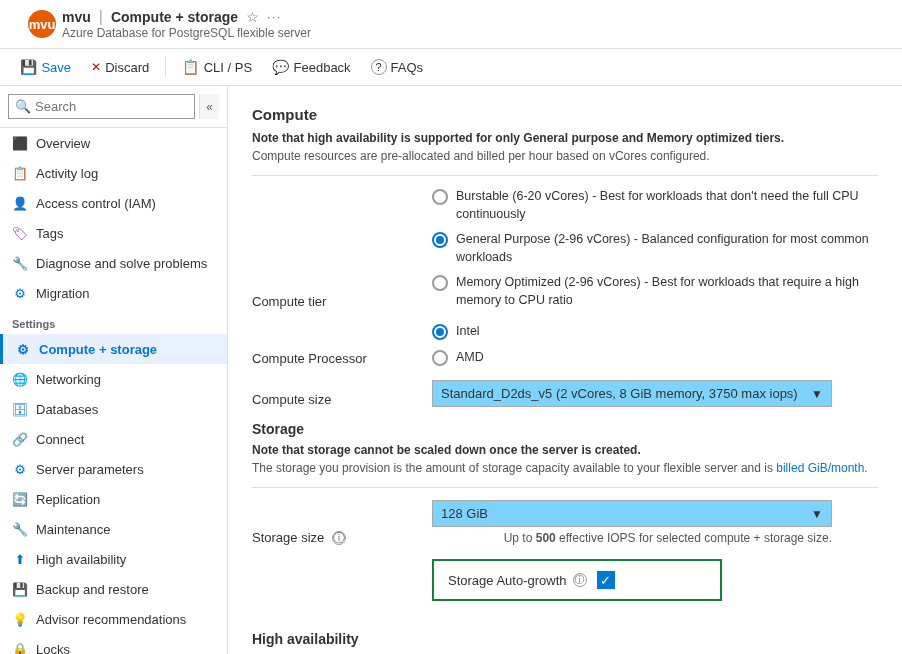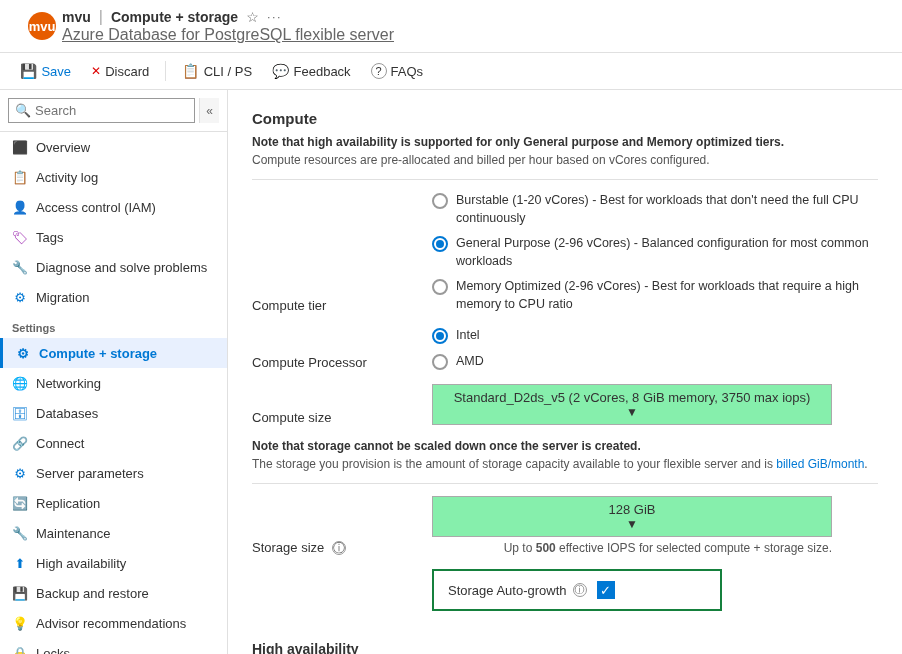--- a/index.html
+++ b/index.html
@@ -44,21 +44,21 @@
     .form-label { width: 160px; min-width: 160px; font-size: 13px; color: #333; padding-top: 4px; }
     .form-control { flex: 1; }
 
     .radio-group { display: flex; flex-direction: column; gap: 8px; }
     .radio-item { display: flex; align-items: flex-start; gap: 8px; cursor: pointer; }
     .radio-circle { width: 16px; height: 16px; border-radius: 50%; border: 2px solid #999; display: flex; align-items: center; justify-content: center; flex-shrink: 0; margin-top: 1px; background: white; }
     .radio-circle.selected { border-color: #0078d4; }
     .radio-circle.selected::after { content: ''; width: 8px; height: 8px; border-radius: 50%; background: #0078d4; display: block; }
     .radio-text { font-size: 12.5px; color: #333; line-height: 1.4; }
 
-    .dropdown-select { width: 100%; padding: 5px 8px; border: 1px solid #aaa; font-size: 13px; font-family: 'Segoe UI', sans-serif; background: #86efac; cursor: pointer; display: flex; align-items: center; justify-content: space-between; max-width: 400px; flex-direction: column; }
+    .dropdown-select { width: 100%; padding: 5px 8px; border: 1px solid #aaa; font-size: 13px; font-family: 'Segoe UI', sans-serif; background: #7dd3fc; cursor: pointer; display: flex; align-items: center; justify-content: space-between; max-width: 400px; }
     .dropdown-select .dd-text { flex: 1; }
     .dropdown-select .dd-arrow { color: #333; font-size: 12px; }
 
     .storage-section-title { font-size: 14px; font-weight: 600; margin-bottom: 6px; color: #333; }
 
     .iops-note { font-size: 12px; color: #555; text-align: right; max-width: 400px; margin-top: 4px; }
     .iops-note strong { font-weight: 600; }
 
     .autogrowth-box { border: 2px solid #15803d; padding: 10px 14px; display: flex; align-items: center; gap: 10px; max-width: 290px; margin-bottom: 16px; background: #fff; }
     .autogrowth-label { font-size: 13px; color: #333; display: flex; align-items: center; gap: 6px; }
@@ -75,21 +75,21 @@
 <div class="top-bar">
   <div class="app-icon">mvu</div>
   <div class="title-area">
     <div class="title-row">
       <span style="font-weight:600; font-size:14px;">mvu</span>
       <span class="title-separator" style="margin:0 8px; color:#aaa; font-size:16px;">|</span>
       <span style="font-weight:600; font-size:14px;">Compute + storage</span>
       <span style="margin-left:8px; color:#666; cursor:pointer; font-size:14px;">☆</span>
       <span style="margin-left:8px; color:#666; cursor:pointer; font-size:12px; letter-spacing:1px;">···</span>
     </div>
-    <div style="font-size:16px; color:#666;text-decoration:underline;">Azure Database for PostgreSQL flexible server</div>
+    <div style="font-size:12px; color:#666;">Azure Database for PostgreSQL flexible server</div>
   </div>
 </div>
 
 <div class="toolbar">
   <button class="toolbar-btn">
     <span class="icon">💾</span>
     <span>Save</span>
   </button>
   <button class="toolbar-btn" style="color:#333;">
     <span class="icon" style="color:#d00; font-size:12px;">✕</span>
@@ -203,21 +203,21 @@
       <div class="section-desc">Compute resources are pre-allocated and billed per hour based on vCores configured.</div>
 
       <hr class="section-divider" style="margin:12px 0 12px;">
 
       <div class="form-row">
         <div class="form-label">Compute tier</div>
         <div class="form-control">
           <div class="radio-group">
             <div class="radio-item">
               <div class="radio-circle"></div>
-              <span class="radio-text">Burstable (1-20 vCores) - Best for workloads that don't need the full CPU continuously</span>
+              <span class="radio-text">Burstable (6-20 vCores) - Best for workloads that don't need the full CPU continuously</span>
             </div>
             <div class="radio-item">
               <div class="radio-circle selected"></div>
               <span class="radio-text">General Purpose (2-96 vCores) - Balanced configuration for most common workloads</span>
             </div>
             <div class="radio-item">
               <div class="radio-circle"></div>
               <span class="radio-text">Memory Optimized (2-96 vCores) - Best for workloads that require a high memory to CPU ratio</span>
             </div>
           </div>
@@ -245,20 +245,21 @@
         <div class="form-control">
           <div class="dropdown-select" style="max-width:400px; border:1px solid #aaa; padding:5px 8px; display:flex; align-items:center; justify-content:space-between; cursor:pointer;">
             <span class="dd-text">Standard_D2ds_v5 (2 vCores, 8 GiB memory, 3750 max iops)</span>
             <span class="dd-arrow">▼</span>
           </div>
         </div>
       </div>
     </div>
 
     <div style="margin-top:8px;">
+      <div class="storage-section-title">Storage</div>
       <div class="section-desc"><strong>Note that storage cannot be scaled down once the server is created.</strong></div>
       <div class="section-desc">
         <span>The storage you provision is the amount of storage capacity available to your flexible server and is <span style="color:#0078d4;">billed GiB/month</span>.</span>
       </div>
 
       <hr class="section-divider" style="margin:12px 0 12px;">
 
       <div class="form-row">
         <div class="form-label">
           <span>Storage size</span>

